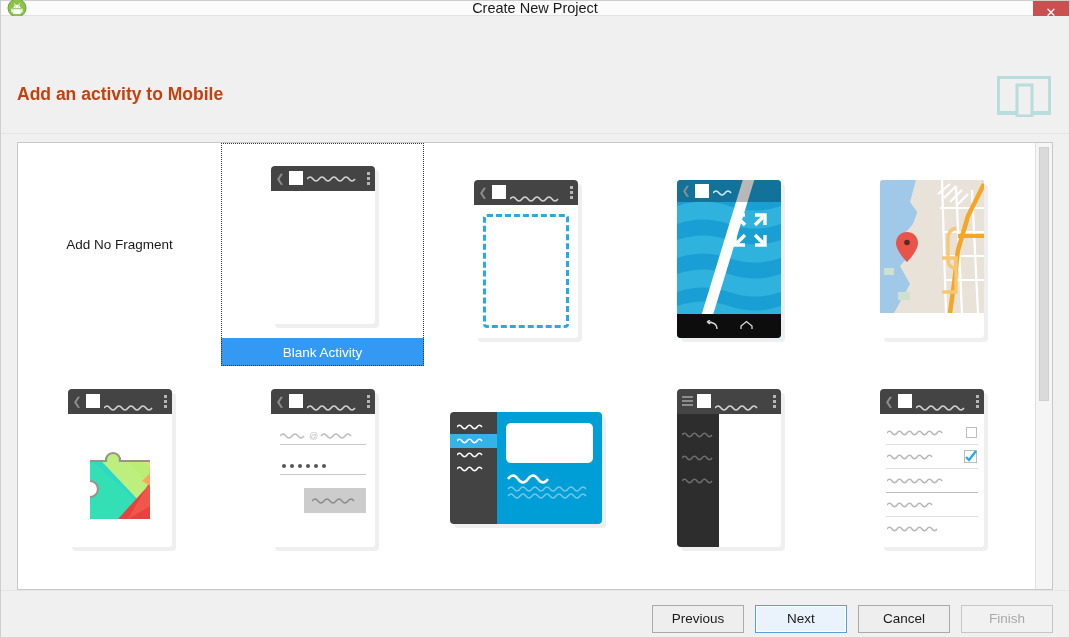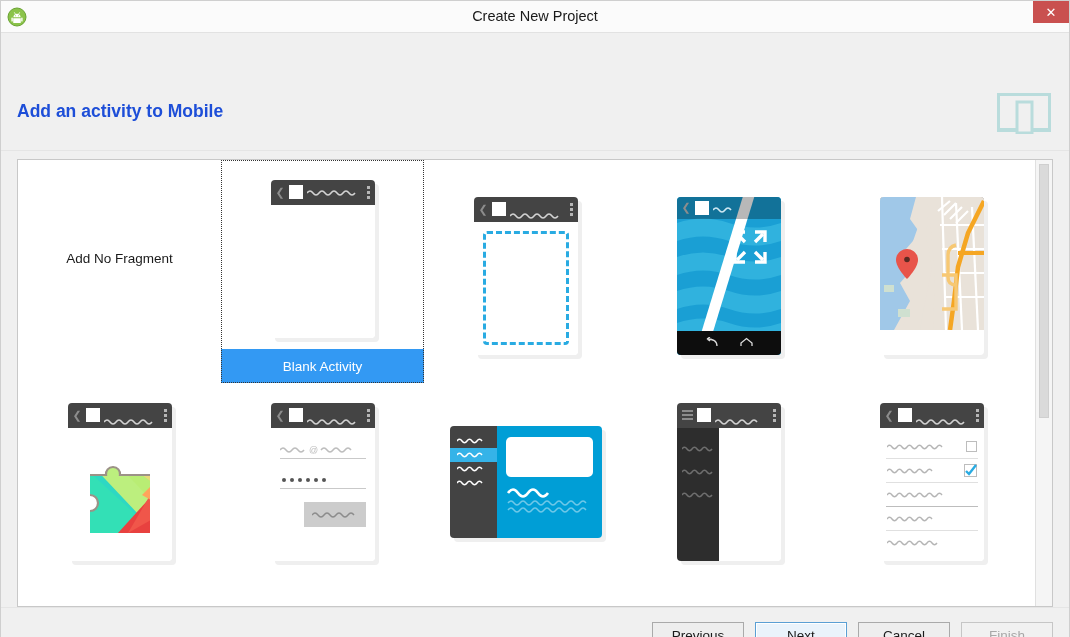--- a/index.html
+++ b/index.html
@@ -13,21 +13,21 @@
   .window {
     width: 1070px; height: 637px;
     background: #f0f0f0;
     display: flex; flex-direction: column;
     position: relative;
     border: 1px solid #cfcfcf;
   }
 
   
   .titlebar {
-    height: 32px;
+    height: 15px;
     background: #fbfbfb;
     border-bottom: 1px solid #e2e2e2;
     display: flex; align-items: center;
     position: relative; flex: none;
   }
   .app-icon {
     width: 22px; height: 22px; margin-left: 5px;
     display: flex; align-items: center; justify-content: center;
   }
   .title-text {
@@ -47,21 +47,21 @@
 
   
   .header {
     flex: none; height: 118px;
     background: #f0f0f0;
     position: relative;
     border-bottom: 1px solid #e5e5e5;
   }
   .page-title {
     position: absolute; left: 16px; top: 68px;
-    font-size: 17.5px; font-weight: bold; color: #1d4ed8;
+    font-size: 17.5px; font-weight: bold; color: #c2410c;
   }
   .header-watermark {
     position: absolute; right: 18px; top: 60px;
     width: 54px; height: 41px;
   }
 
   
   .body-area {
     flex: 1 1 auto;
     padding: 8px 16px 0 16px;
@@ -90,21 +90,21 @@
     cursor: pointer;
   }
   .tile.selected { outline: 1px dotted #333; outline-offset: -1px; }
   .tile-art {
     flex: 1 1 auto;
     width: 100%;
     display: flex; align-items: center; justify-content: center;
     padding-top: 8px;
   }
   .tile-label {
-    width: 100%; height: 34px;
+    width: 100%; height: 28px;
     display: flex; align-items: center; justify-content: center;
     font-size: 13.5px; color: #1a1a1a;
     text-align: center;
   }
   .tile.selected .tile-label {
     background: #3399f3; color: #ffffff;
   }
   .tile.no-art .tile-art { }
   .noactivity-text { font-size: 13.5px; color: #1a1a1a; }
 

